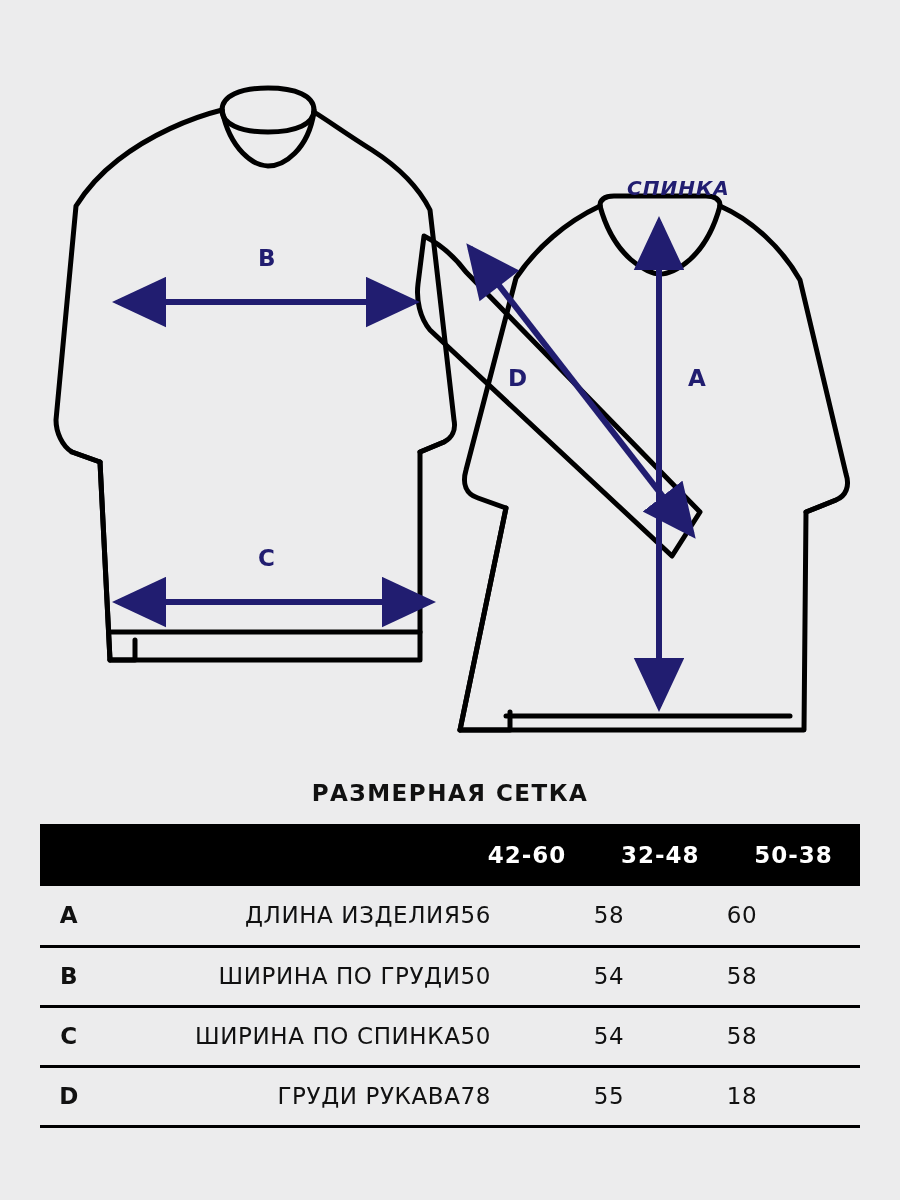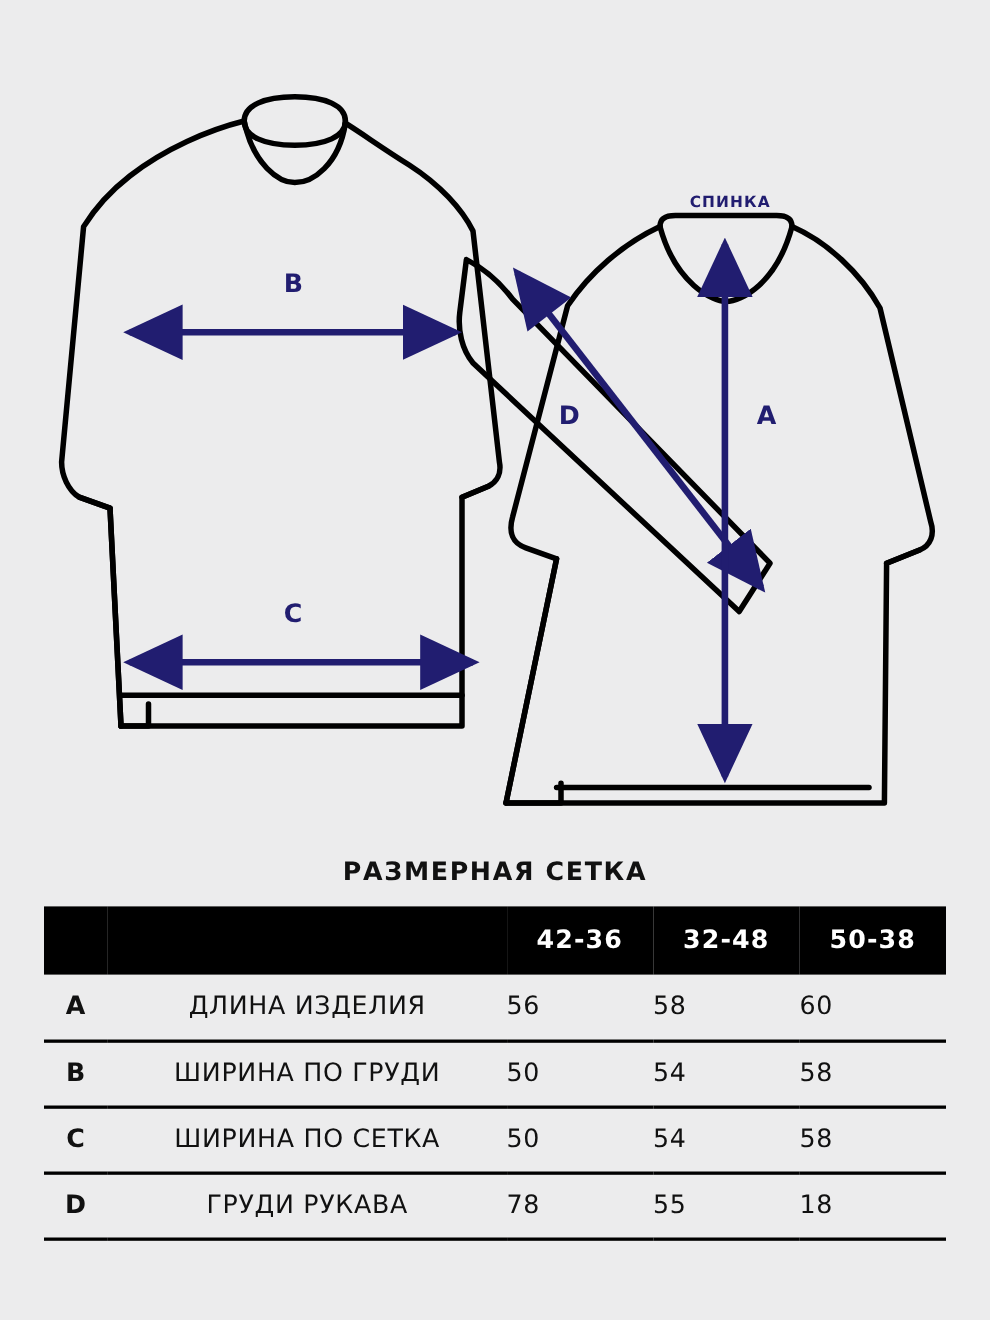--- a/index.html
+++ b/index.html
@@ -31,21 +31,22 @@
   .label {
     position: absolute;
     font-weight: bold;
     color: #211d70;
     letter-spacing: 0.5px;
   }
   .label-letter {
     font-size: 23px;
   }
   .label-back {
-    font-size: 14px;
+    font-size: 20px;
+    font-style: italic;
     letter-spacing: 1px;
   }
   .table-title {
     position: absolute;
     left: 0;
     top: 780px;
     width: 900px;
     text-align: center;
     font-size: 23px;
     font-weight: bold;
@@ -86,21 +87,21 @@
     letter-spacing: 0.6px;
   }
   td.key-col {
     width: 58px;
     text-align: center;
     font-weight: bold;
     font-size: 21px;
   }
   td.name-col, th.name-col {
     width: 362px;
-    text-align: center;
+    text-align: right;
     padding-left: 58px;
   }
   th.key-col { width: 58px; }
   td.val-col, th.val-col {
     width: 133px;
     text-align: left;
   }
   tbody tr:first-child { border-top: none; }
 </style>
 </head>
@@ -194,21 +195,21 @@
     <div class="label label-back" style="left:627px; top:176px;">СПИНКА</div>
   </div>
 
   <div class="table-title">РАЗМЕРНАЯ СЕТКА</div>
 
   <table class="size-table">
     <thead>
       <tr>
         <th class="key-col"></th>
         <th class="name-col"></th>
-        <th class="val-col">42-36</th>
+        <th class="val-col">42-60</th>
         <th class="val-col">32-48</th>
         <th class="val-col">50-38</th>
       </tr>
     </thead>
     <tbody>
       <tr>
         <td class="key-col">A</td>
         <td class="name-col">ДЛИНА ИЗДЕЛИЯ</td>
         <td class="val-col">56</td>
         <td class="val-col">58</td>
@@ -216,21 +217,21 @@
       </tr>
       <tr>
         <td class="key-col">B</td>
         <td class="name-col">ШИРИНА ПО ГРУДИ</td>
         <td class="val-col">50</td>
         <td class="val-col">54</td>
         <td class="val-col">58</td>
       </tr>
       <tr>
         <td class="key-col">C</td>
-        <td class="name-col">ШИРИНА ПО СЕТКА</td>
+        <td class="name-col">ШИРИНА ПО СПИНКА</td>
         <td class="val-col">50</td>
         <td class="val-col">54</td>
         <td class="val-col">58</td>
       </tr>
       <tr>
         <td class="key-col">D</td>
         <td class="name-col">ГРУДИ РУКАВА</td>
         <td class="val-col">78</td>
         <td class="val-col">55</td>
         <td class="val-col">18</td>

